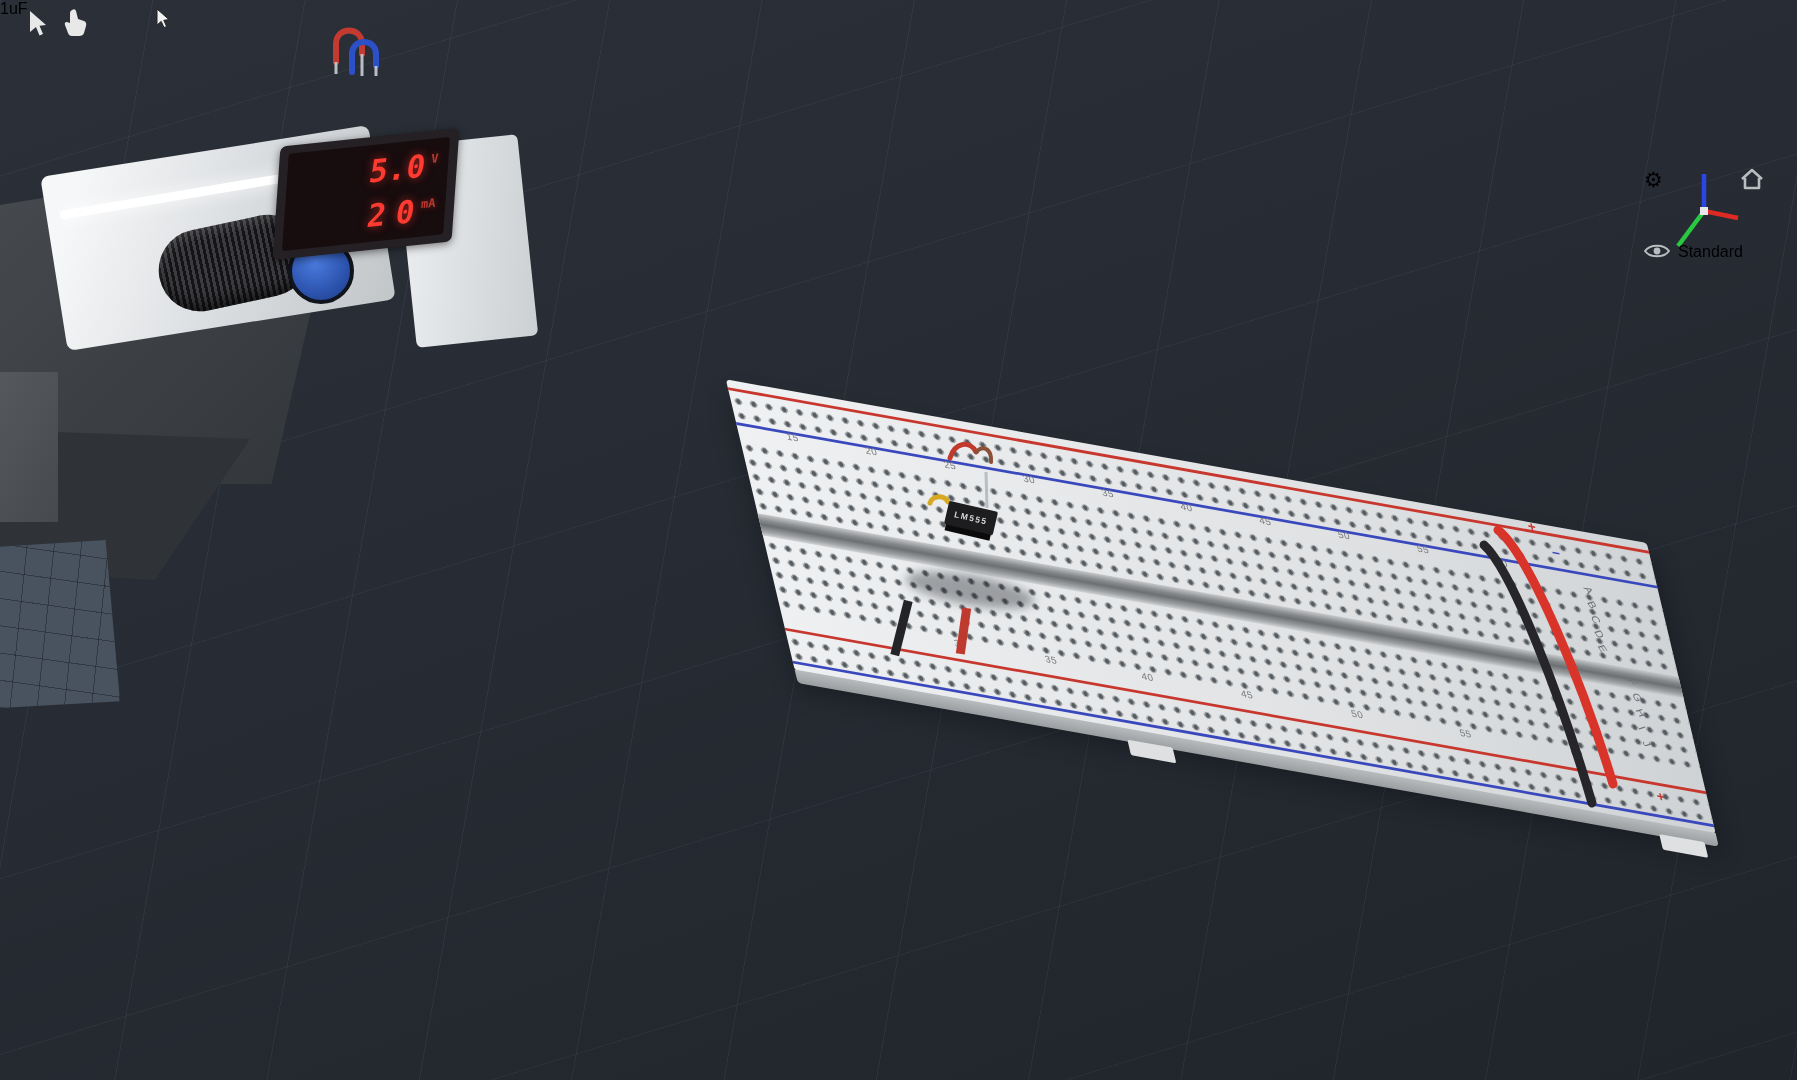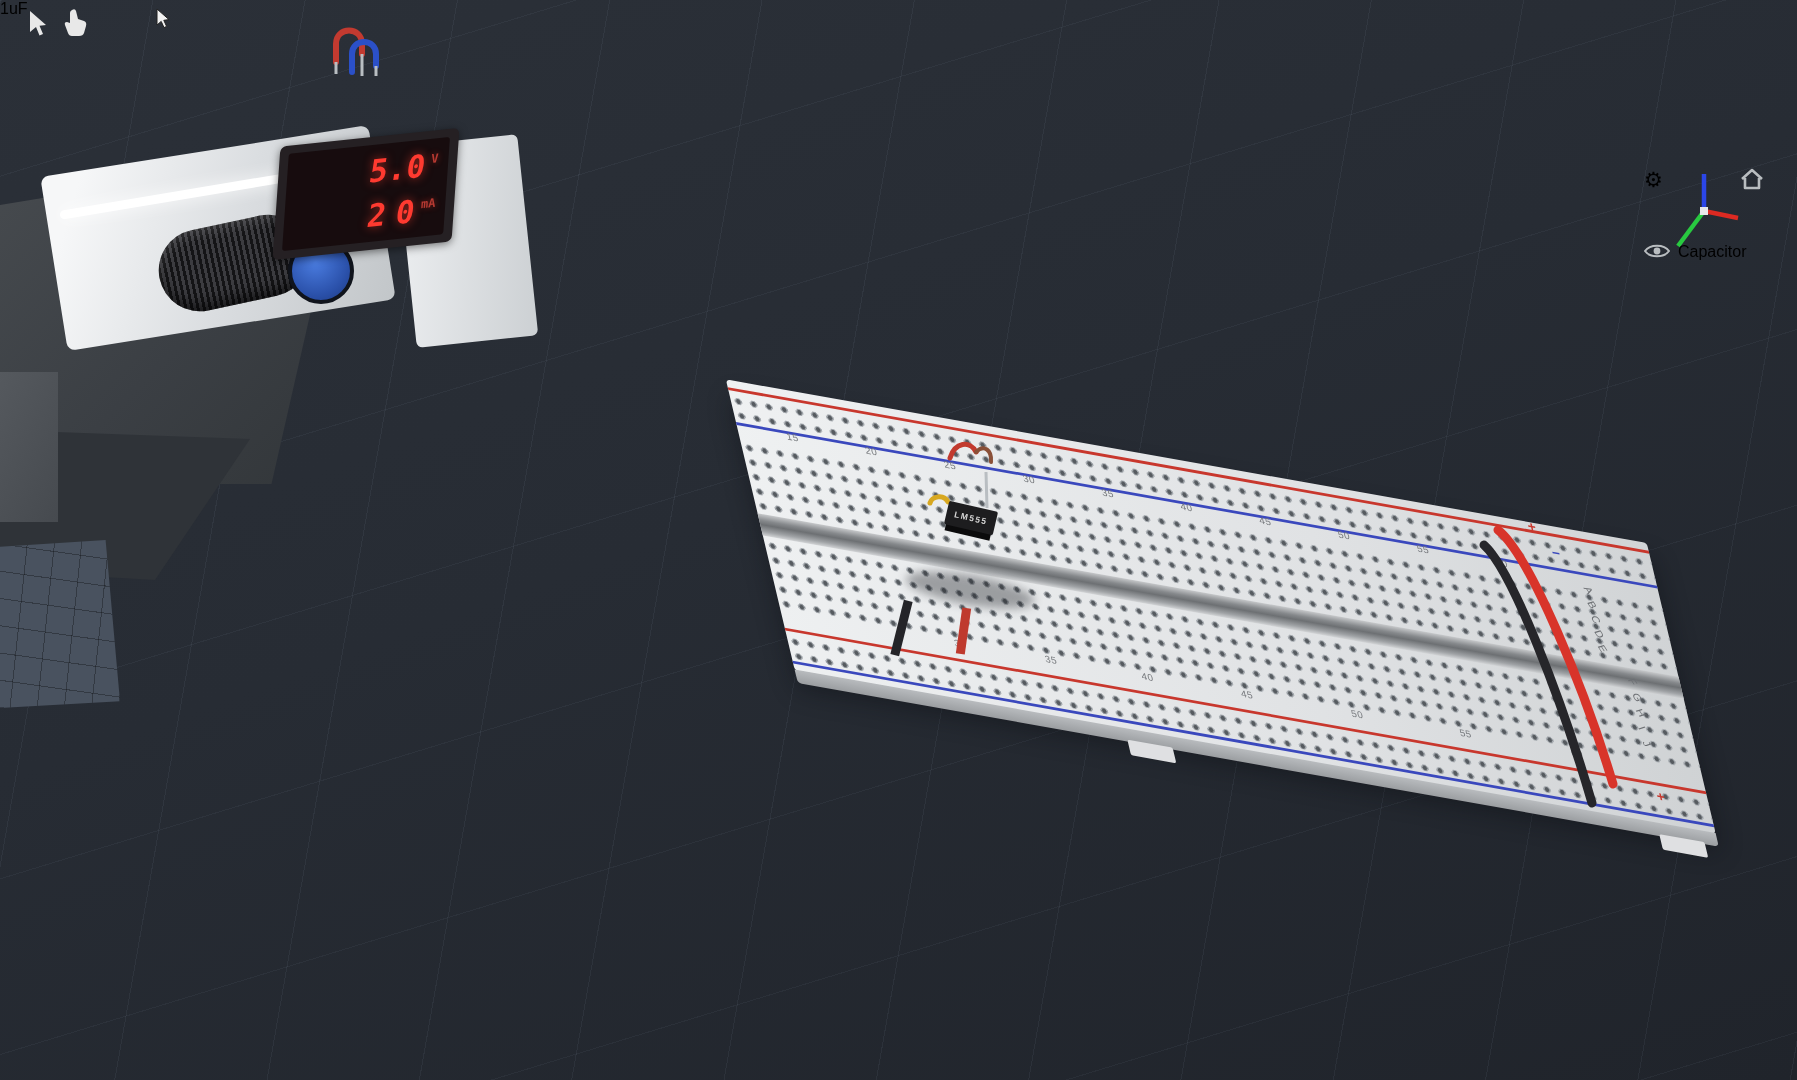--- a/index.html
+++ b/index.html
@@ -291,21 +291,21 @@
   <svg class="abs" style="left:1668px;top:166px" width="76" height="86">
     <line x1="36" y1="45" x2="36" y2="8" stroke="#2b46e8" stroke-width="4.5"></line>
     <line x1="36" y1="45" x2="70" y2="52" stroke="#dd2a22" stroke-width="4.5"></line>
     <line x1="36" y1="45" x2="10" y2="80" stroke="#28c940" stroke-width="4.5"></line>
     <rect x="32" y="41" width="8" height="8" fill="#e8e8ea"></rect>
   </svg>
   <svg class="abs" style="left:1644px;top:242px" width="26" height="18">
     <path d="M1 9 C6 2, 20 2, 25 9 C20 16, 6 16, 1 9 Z" stroke="#b9bdc0" stroke-width="2" fill="none"></path>
     <circle cx="13" cy="9" r="3.4" fill="#b9bdc0"></circle>
   </svg>
-  <span class="abs" id="view-mode-label" style="left:1678px;top:243px">Capacitor</span>
+  <span class="abs" id="view-mode-label" style="left:1678px;top:243px">Standard</span>
 </div>
 
 <div id="titlebar">
   <div class="tb-icon" style="left:10px">
     <svg width="26" height="22">
         <path d="M3 3 h18 v10 l-3 6 h-3 l-2 -4 h-2 l-2 4 h-3 z" fill="#3a3a3c"></path>
       </svg>
   </div>
   <div class="tb-icon" style="left:50px">
     <svg width="18" height="22">

